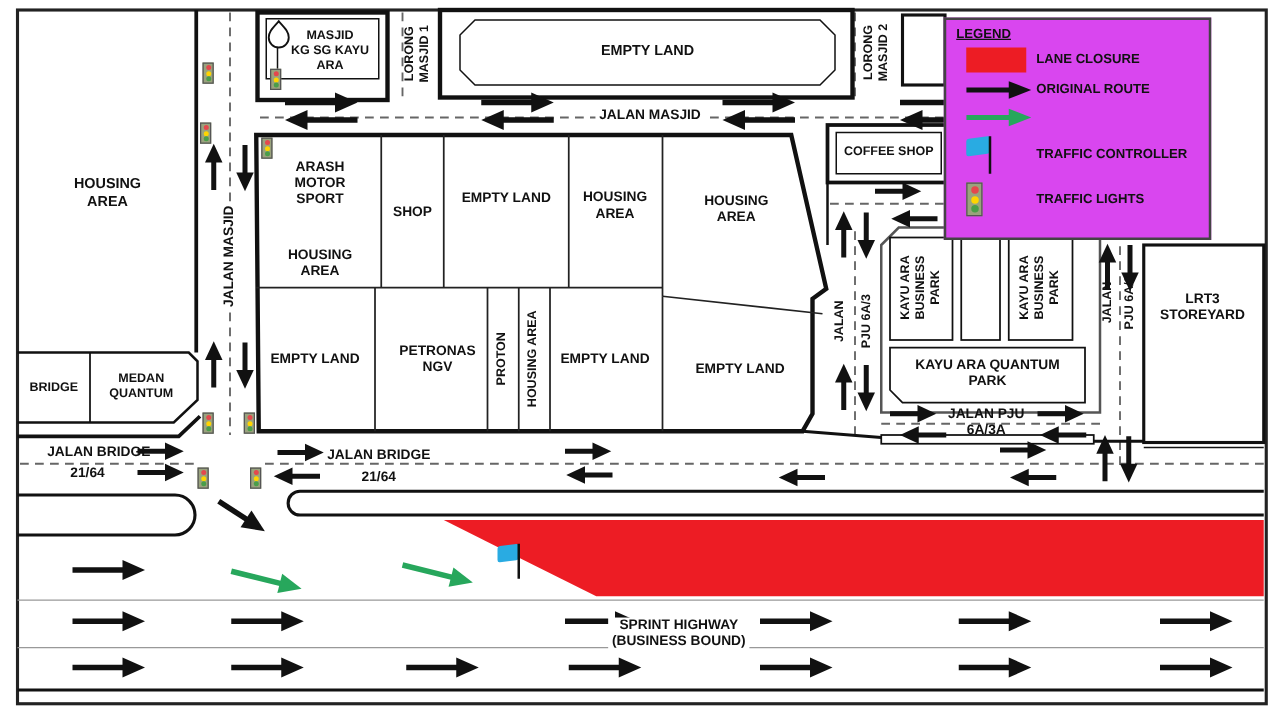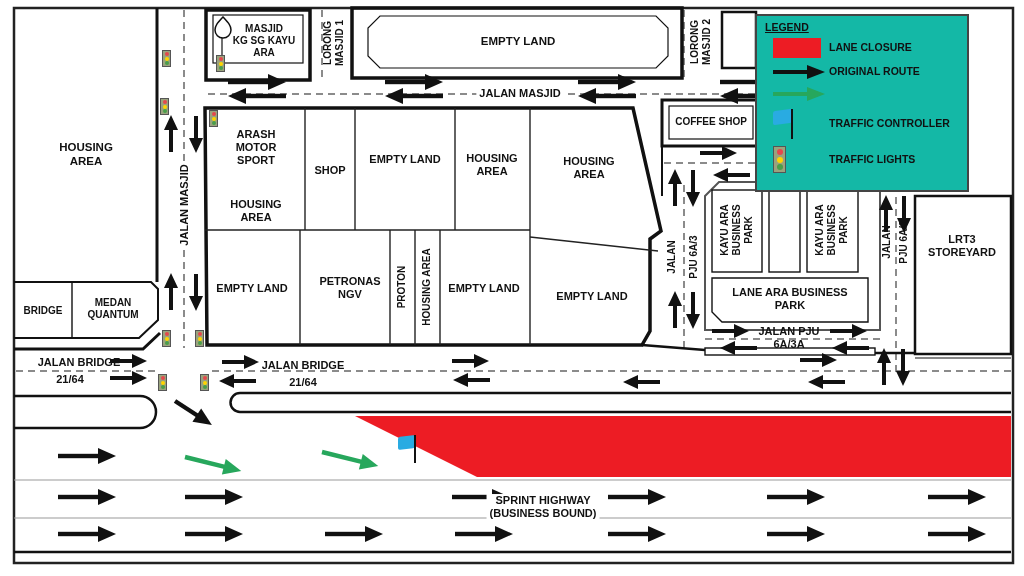--- a/index.html
+++ b/index.html
@@ -13,21 +13,21 @@
   .fs10{font-size:10px}.fs105{font-size:10px}.fs11{font-size:11px}.fs115{font-size:11.5px}
   .tl{position:absolute;width:9px;height:17px;background:#9aa37d;border:1px solid #555;
       box-sizing:border-box;display:flex;flex-direction:column;align-items:center;
       justify-content:space-evenly;z-index:3}
   .tl i{display:block;width:4px;height:4px;border-radius:50%}
   .tl .r{background:#e5484d}.tl .y{background:#ffd500}.tl .g{background:#4a9e4a}
   .flagwrap{position:absolute;width:22px;height:30px;z-index:4}
   .flagwrap .cloth{position:absolute;left:0;top:1px;width:17px;height:13px;background:#29ABE2;
       border-radius:2px;transform:skewY(-7deg)}
   .flagwrap .pole{position:absolute;left:16px;top:0;width:2px;height:28px;background:#111}
-  #legend{position:absolute;left:755px;top:14px;width:214px;height:178px;background:#14b8a6;
+  #legend{position:absolute;left:755px;top:14px;width:214px;height:178px;background:#d946ef;
       border:2px solid #444;box-sizing:border-box;padding:5px 8px;z-index:6}
   .lg-title{font-size:10.5px;font-weight:bold;text-decoration:underline;color:#111;margin-bottom:5px}
   .lg-row{display:flex;align-items:center;margin-bottom:6px}
   .lg-sym{flex:0 0 64px;display:flex;align-items:center;padding-left:8px;box-sizing:border-box}
   .lg-lab{font-size:10.5px;font-weight:bold;color:#111;white-space:pre-line;line-height:1.3}
   .lg-swatch{width:48px;height:20px;background:#ED1C24}
   .lg-flag{position:relative;width:24px;height:32px}
   .lg-flag .cloth{position:absolute;left:0;top:2px;width:19px;height:14px;background:#29ABE2;
       border-radius:2px;transform:skewY(-7deg)}
   .lg-flag .pole{position:absolute;left:18px;top:1px;width:2px;height:30px;background:#111}
@@ -266,21 +266,21 @@
   <div class="lbl fs105" style="left:43px;top:311px">BRIDGE</div>
   <div class="lbl fs105" style="left:113px;top:309px">MEDAN
 QUANTUM</div>
   <div class="lbl fs105" style="left:711px;top:122px">COFFEE SHOP</div>
   <div class="lbl rot fs10" style="left:737px;top:230px">KAYU ARA
 BUSINESS
 PARK</div>
   <div class="lbl rot fs10" style="left:832px;top:230px">KAYU ARA
 BUSINESS
 PARK</div>
-  <div class="lbl fs11" style="left:790px;top:299px">LANE ARA BUSINESS
+  <div class="lbl fs11" style="left:790px;top:299px">KAYU ARA QUANTUM
 PARK</div>
   <div class="lbl fs11" style="left:962px;top:246px">LRT3
 STOREYARD</div>
   <div class="lbl rot fs10" style="left:672px;top:257px">JALAN</div>
   <div class="lbl rot fs10" style="left:694px;top:257px">PJU 6A/3</div>
   <div class="lbl rot fs10" style="left:887px;top:242px">JALAN</div>
   <div class="lbl rot fs10" style="left:904px;top:242px">PJU 6A/3</div>
   <div class="lbl fs11" style="left:789px;top:338px">JALAN PJU
 6A/3A</div>
   <div class="lbl fs11" style="left:79px;top:362px">JALAN BRIDGE</div>

